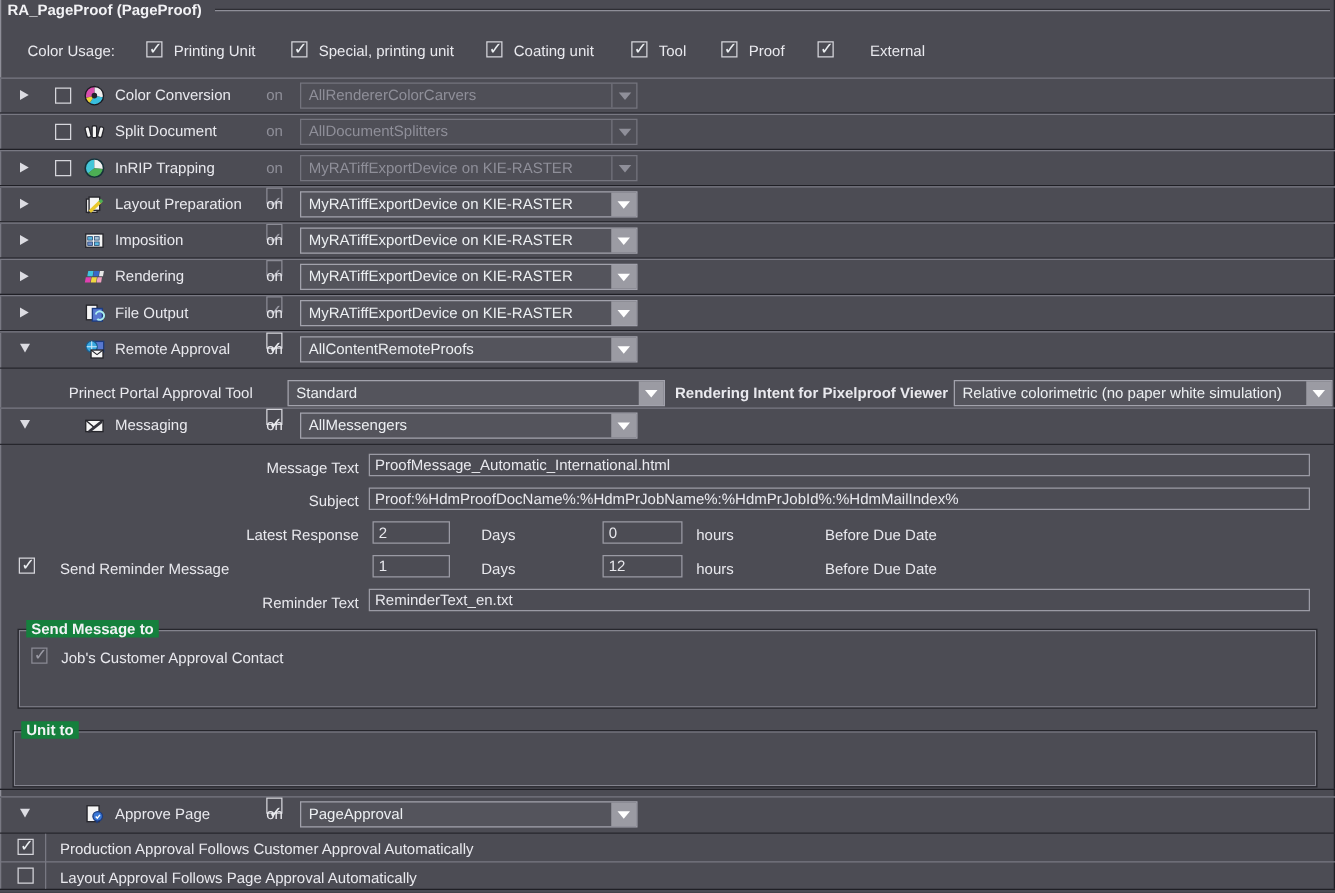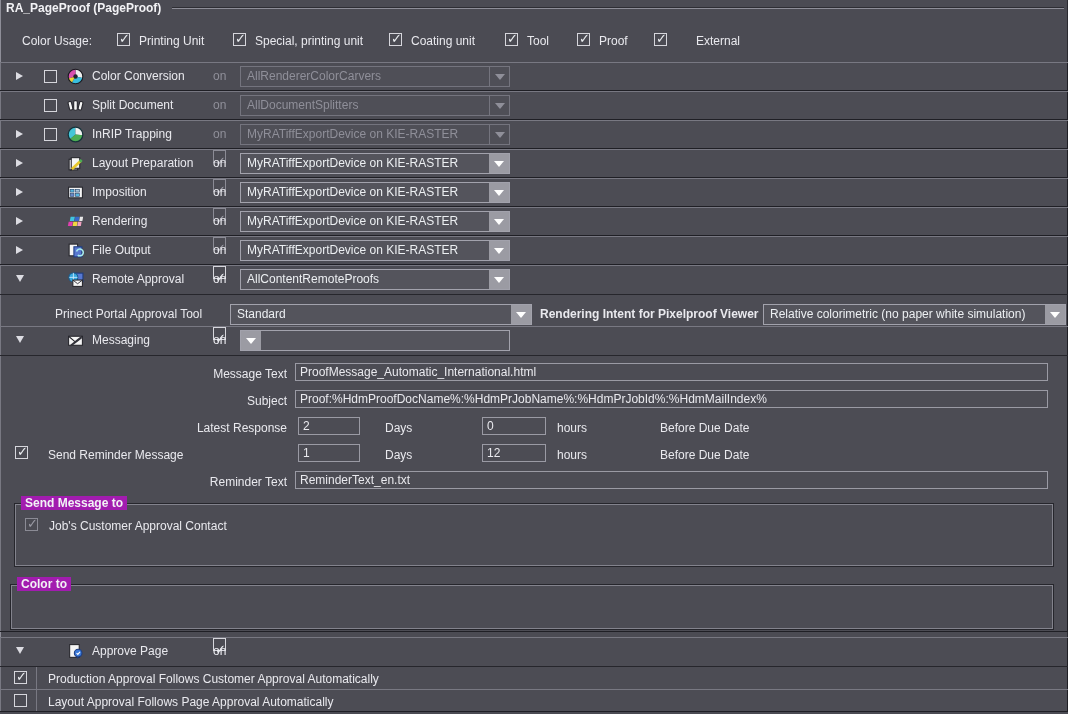--- a/index.html
+++ b/index.html
@@ -57,21 +57,21 @@
   .dd.dis .btn { width:20px; border-left:1px solid #74747e; display:flex; align-items:center; justify-content:center; }
   .dd.dis .btn i { width:0; height:0; border-top:6px solid #8f8f99;
                    border-left:5px solid transparent; border-right:5px solid transparent; }
 
   
   .tf { background:#4c4c54; border:1px solid #9a9aa4; color:#e9e9ee;
         font-family:inherit; font-size:12px; height:18px; padding:0 4px; }
 
   
   .grp { border:1px solid #26262c; box-shadow:0 0 0 1px #83838d inset; }
-  .grp-legend { position:absolute; top:-8px; left:6px; background:#a21caf;
+  .grp-legend { position:absolute; top:-8px; left:6px; background:#15803d;
                 padding:0 4px; font-weight:bold; color:#f2f2f5; }
   .sepd { height:1px; background:#26262c; left:0; width:100%; }
   .sepl { height:1px; background:#787882; left:0; width:100%; }
   .vline { width:1px; background:#787882; }
 </style>
 </head>
 <body>
 
 <div id="app">
 
@@ -333,20 +333,21 @@
         <svg viewBox="0 0 16 16" width="17" height="17">
             <rect x="1.5" y="4" width="13" height="8.5" fill="#f5f5f5" stroke="#26262c"></rect>
             <path d="M1.5 4 L8 9.5 L14.5 4" fill="none" stroke="#26262c" stroke-width="1"></path>
             <line x1="4" y1="12.5" x2="13.5" y2="5" stroke="#33333b" stroke-width="2"></line>
             <path d="M3 13.6 L5 13 L3.6 11.8 Z" fill="#33333b"></path>
           </svg>
       </span>
       <span class="name">Messaging</span>
       <span class="on">on</span>
       <div class="dd en">
+        <span class="txt">AllMessengers</span>
           <span class="btn">
             <i></i>
           </span>
       </div>
     </div>
     <div class="abs sepd" style="top:28px;"></div>
 
     <div class="abs" style="top:29px;left:0;width:1066px;height:276px;">
 
       <span class="abs lbl" style="left:0;top:11px;width:287px;text-align:right;">Message Text</span>
@@ -373,41 +374,47 @@
       <span class="abs lbl" style="left:0;top:119px;width:287px;text-align:right;">Reminder Text</span>
       <input class="abs tf" style="left: 295px; top: 115px; width: 753px;" value="ReminderText_en.txt">
 
       <div class="abs grp" style="left:14px;top:147px;width:1040px;height:64px;">
         <span class="grp-legend">Send Message to</span>
         <span class="abs cb dis on" style="left:10px;top:14px;"></span>
         <span class="abs lbl" style="left:34px;top:15px;">Job's Customer Approval Contact</span>
       </div>
 
       <div class="abs grp" style="left:10px;top:228px;width:1044px;height:46px;">
-        <span class="grp-legend">Color to</span>
+        <span class="grp-legend">Unit to</span>
       </div>
     </div>
   </div>
 
   <div class="abs band" style="top:637px;height:75px;">
     <div class="steprow">
       <span class="arrowbox">
           <i class="tri-d" style="display:block"></i>
         </span>
       <span class="cb on"></span>
       <span class="icon">
         <svg viewBox="0 0 16 16" width="17" height="17">
             <rect x="2.5" y="1.5" width="9" height="12" fill="#f5f5f5" stroke="#26262c"></rect>
             <circle cx="10.5" cy="9.5" r="3.6" fill="#3a78d8" stroke="#1c3c80"></circle>
             <path d="M8.8 13 L10 15 L11.2 13" fill="#1c3c80"></path>
             <path d="M9 9.6 L10.2 10.8 L12.2 8.4" fill="none" stroke="#fff" stroke-width="1.1"></path>
           </svg>
       </span>
       <span class="name">Approve Page</span>
       <span class="on">on</span>
+      <div class="dd en">
+        <span class="txt">PageApproval</span>
+          <span class="btn">
+            <i></i>
+          </span>
+      </div>
     </div>
     <div class="abs sepd" style="top:28px;"></div>
     <div class="abs vline" style="left:36px;top:29px;height:44px;"></div>
     <div class="abs" style="top:29px;left:0;width:1066px;height:22px;">
       <span class="abs cb on" style="left:14px;top:4px;"></span>
       <span class="abs lbl" style="left:48px;top:5px;">Production Approval Follows Customer Approval Automatically</span>
     </div>
     <div class="abs sepl" style="top:51px;"></div>
     <div class="abs" style="top:52px;left:0;width:1066px;height:22px;">
       <span class="abs cb" style="left:14px;top:4px;"></span>

